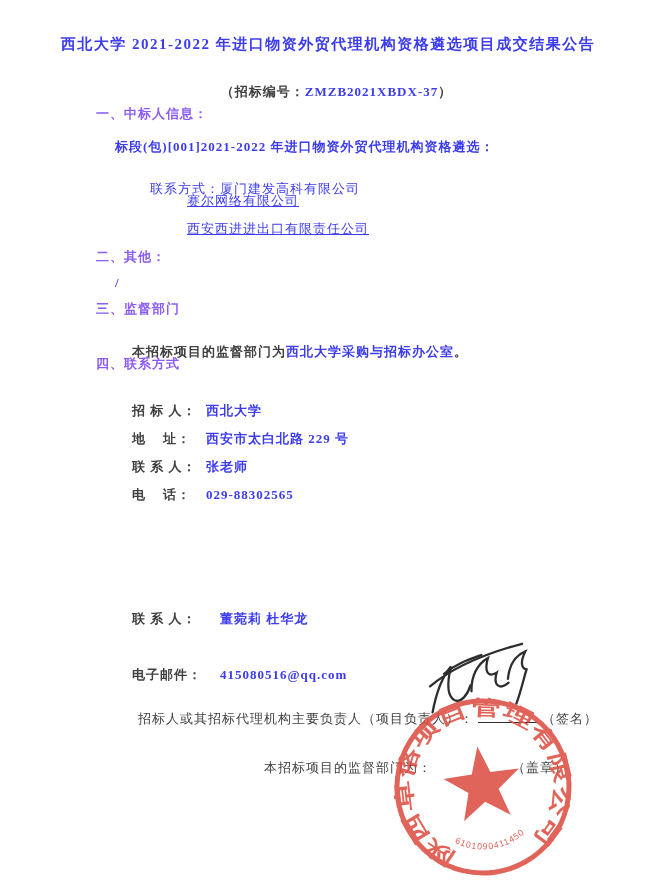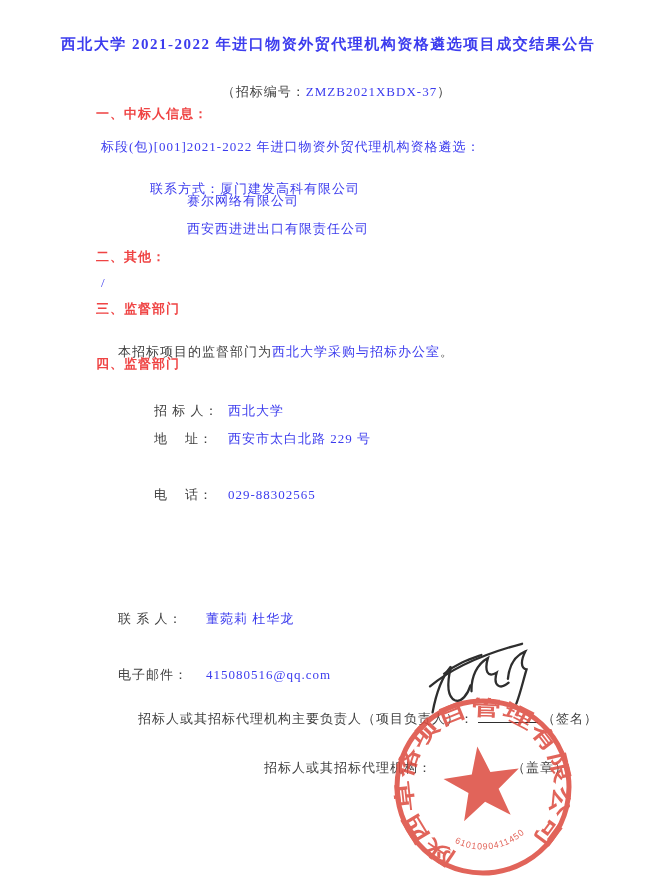--- a/index.html
+++ b/index.html
@@ -2,28 +2,28 @@
 <html><head>
 <meta charset="utf-8">
 <style>
   html,body{margin:0;padding:0;background:#ffffff;}
   .page{
     position:relative;width:656px;height:880px;background:#ffffff;overflow:hidden;
     font-family:"Liberation Serif","DejaVu Serif",serif;
     color:#3f3f3f;font-size:13px;letter-spacing:1px;padding-left:32px;
   }
   .line{position:absolute;white-space:pre;line-height:17px;}
-  .center{left:0;width:656px;text-align:center;}
-  .bold{font-weight:bold;color:#ef4444;}
+  .center{left:0;width:656px;text-align:center;font-weight:bold;}
+  .bold{font-weight:bold;color:#8b5cf6;}
   .blue{color:#3c3cee;}
   .title{font-size:15px;letter-spacing:1.5px;}
   .sub{font-size:13px;}
-  .l96{left:96px;} .l115{left:101px;} .l133{left:133px;} .l187{left:187px;}
+  .l96{left:96px;} .l115{left:115px;font-weight:bold;} .l133{left:133px;} .l187{left:187px;text-decoration:underline;}
   .lbl{display:inline-block;color:#3f3f3f;}
-  .w74{min-width:74px;margin-left:36px;} .w88{min-width:88px;}
+  .w74{min-width:74px;} .w88{min-width:88px;}
   .gap{display:inline-block;width:4px;}
   .sig-underline{display:inline-block;width:60px;height:13px;border-bottom:1.4px solid #2e2e2e;margin:0 4px;}
   .seal-gap{display:inline-block;width:80px;}
   .overlay{position:absolute;left:0;top:0;pointer-events:none;}
 </style>
 </head>
 <body>
 
 <div class="page">
 
@@ -41,45 +41,48 @@
   <div class="line l187 blue" style="top:220px">西安西进进出口有限责任公司</div>
 
   <div class="line l96 bold" style="top:248px">二、其他：</div>
   <div class="line l115 blue" style="top:274px">/</div>
 
   <div class="line l96 bold" style="top:300px">三、监督部门</div>
   <div class="line l115" style="top:326px">
     <span>本招标项目的监督部门为</span><span class="blue">西北大学采购与招标办公室</span><span>。</span>
   </div>
 
-  <div class="line l96 bold" style="top:355px">四、监督部门</div>
+  <div class="line l96 bold" style="top:355px">四、联系方式</div>
 
   <div class="line l115" style="top:385px">
     <span class="lbl w74">招 标 人：</span><span class="blue">西北大学</span>
   </div>
   <div class="line l115" style="top:413px">
     <span class="lbl w74">地    址：</span><span class="blue">西安市太白北路 229 号</span>
+  </div>
+  <div class="line l115" style="top:441px">
+    <span class="lbl w74">联 系 人：</span><span class="blue">张老师</span>
   </div>
   <div class="line l115" style="top:469px">
     <span class="lbl w74">电    话：</span><span class="blue">029-88302565</span>
   </div>
 
   <div class="line l115" style="top:593px">
     <span class="lbl w88">联 系 人：</span><span class="blue">董菀莉 杜华龙</span>
   </div>
   <div class="line l115" style="top:649px">
     <span class="lbl w88">电子邮件：</span><span class="blue">415080516@qq.com</span>
   </div>
 
   <div class="line" style="top:692px;left:121px">
     <span>招标人或其招标代理机构主要负责人（项目负责人）：</span><span class="sig-underline"></span><span>（签名）</span>
   </div>
 
   <div class="line" style="top:742px;left:247px">
-    <span>招标人或其招标代理机构：</span><span class="seal-gap"></span><span>（盖章）</span>
+    <span>本招标项目的监督部门为：</span><span class="seal-gap"></span><span>（盖章）</span>
   </div>
 
   <svg class="overlay" width="656" height="880" viewBox="0 0 656 880">
 
     <g stroke="#2e2e2e" stroke-width="2.3" fill="none" stroke-linecap="round" transform="rotate(-10 478 682)">
       <path d="M 430 678 C 456 663 492 655 528 652"></path>
       <path d="M 446 668 C 460 660 474 658 486 656"></path>
       <path d="M 428 704 C 434 688 442 672 454 662 C 448 676 444 690 452 696 C 458 700 466 692 470 684"></path>
       <path d="M 470 690 C 472 676 480 664 492 660 C 486 672 488 680 498 676 C 492 688 498 694 508 688"></path>
       <path d="M 508 684 C 512 670 520 662 530 660 C 524 668 522 676 528 678 C 522 690 518 700 512 710"></path>

